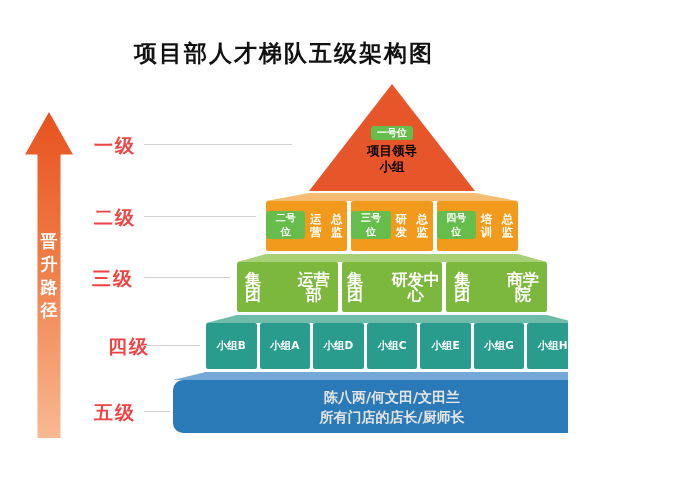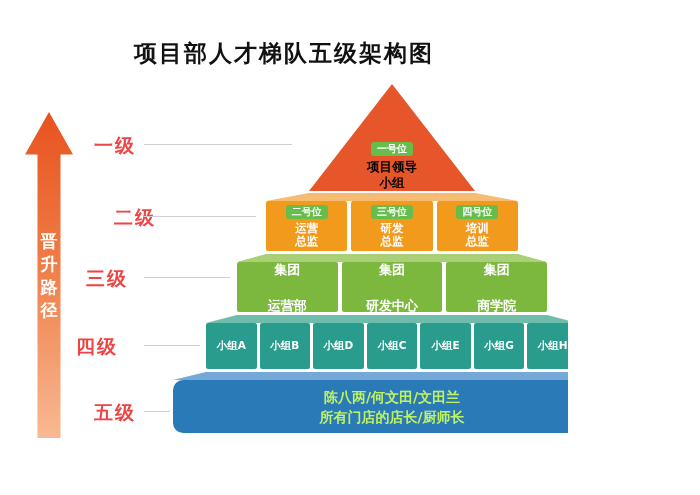--- a/index.html
+++ b/index.html
@@ -24,56 +24,56 @@
     clip-path:polygon(50% 100%,100% 87%,74% 87%,74% 0%,26% 0%,26% 87%,0% 87%);
   }
   .arrow-label{
     width:1em;margin-top:118px;word-break:break-all;text-align:left;
     color:#fff;font-weight:bold;font-size:17px;line-height:23px;
   }
   
   .lvl{position:absolute;font-size:19px;font-weight:bold;color:#ef4444;letter-spacing:2px;}
   .lvl-line{position:absolute;height:1px;background:#cfcfcf;}
   .lvl1{left:94px;top:133px;}  .line1{left:144px;top:144px;width:148px;}
-  .lvl2{left:94px;top:205px;margin-left:20px;}  .line2{left:144px;top:216px;width:112px;}
-  .lvl3{left:86px;top:266px;font-family:Liberation Serif, serif;}  .line3{left:144px;top:277px;width:86px;}
-  .lvl4{left:76px;top:334px;}  .line4{left:144px;top:345px;width:56px;}
+  .lvl2{left:94px;top:205px;}  .line2{left:144px;top:216px;width:112px;}
+  .lvl3{left:92px;top:266px;font-family:Liberation Serif, serif;}  .line3{left:144px;top:277px;width:86px;}
+  .lvl4{left:108px;top:334px;}  .line4{left:144px;top:345px;width:56px;}
   .lvl5{left:94px;top:400px;}  .line5{left:144px;top:411px;width:26px;}
   
   .tri{
     position:absolute;left:309px;top:84px;width:166px;height:107px;
     background:#e7562b;clip-path:polygon(50% 0,100% 100%,0 100%);
     display:flex;flex-direction:column;align-items:center;justify-content:flex-end;
-    padding-bottom:0;box-sizing:border-box;
+    padding-bottom:16px;box-sizing:border-box;
   }
   .tri .txt{color:#000000;font-weight:bold;font-size:12.5px;line-height:16px;text-align:center;}
   .badge{
     display:inline-block;background:#67bd4b;color:#fff;font-size:10px;font-weight:bold;
     line-height:14px;padding:0 6px;border-radius:3px;margin-bottom:3px;
   }
   .cap{position:absolute;height:8px;}
   .cap2{left:266px;top:193px;width:252px;background:#f6bd72;clip-path:polygon(17% 0,83% 0,100% 100%,0 100%);}
   .cap3{left:237px;top:254px;width:310px;background:#a9d077;clip-path:polygon(9.4% 0,90.6% 0,100% 100%,0 100%);}
   .cap4{left:206px;top:315px;width:372px;background:#6fbcab;clip-path:polygon(8.3% 0,91.7% 0,100% 100%,0 100%);}
   .cap5{left:173px;top:372px;width:438px;background:#74a8d6;clip-path:polygon(7.5% 0,92.5% 0,100% 100%,0 100%);}
   .row{position:absolute;display:flex;}
   .row2{left:266px;top:201px;width:252px;height:50px;gap:4px;}
   .row3{left:237px;top:262px;width:310px;height:50px;gap:4px;}
   .row4{left:206px;top:323px;width:372px;height:46px;gap:3px;}
   .box{
-    flex:1;display:flex;flex-direction:column;align-items:center;justify-content:center;
+    flex:1;display:flex;flex-direction:row;align-items:center;justify-content:center;
     color:#fff;font-weight:bold;text-align:center;border-radius:2px;
   }
   .row2 .box{background:#f29a1b;font-size:11.5px;line-height:13px;}
-  .row3 .box{background:#7db83e;font-size:13px;line-height:15px;gap:21px;}
+  .row3 .box{background:#7db83e;font-size:16px;line-height:15px;gap:21px;}
   .row4 .box{background:#2a9c8d;font-size:10.5px;}
   .base{
     position:absolute;left:173px;top:380px;width:438px;height:53px;background:#2b7ab8;
     display:flex;flex-direction:column;align-items:center;justify-content:center;
-    color:#bef264;font-weight:bold;font-size:14px;line-height:20px;border-radius:10px;text-align:center;
+    color:#e5e5e5;font-weight:bold;font-size:14px;line-height:20px;border-radius:10px;text-align:center;
   }
 </style>
 </head>
 <body>
 
 <div class="canvas">
 
   <div class="title">项目部人才梯队五级架构图</div>
 
   <div class="arrow arrow-up">
@@ -130,22 +130,22 @@
       <span>研发中心</span>
     </div>
     <div class="box">
       <span>集团</span>
       <span>商学院</span>
     </div>
   </div>
 
   <div class="cap cap4"></div>
   <div class="row row4">
+    <div class="box">小组B</div>
     <div class="box">小组A</div>
-    <div class="box">小组B</div>
     <div class="box">小组D</div>
     <div class="box">小组C</div>
     <div class="box">小组E</div>
     <div class="box">小组G</div>
     <div class="box">小组H</div>
   </div>
 
   <div class="cap cap5"></div>
   <div class="base">
     <span>陈八两/何文田/文田兰</span>

